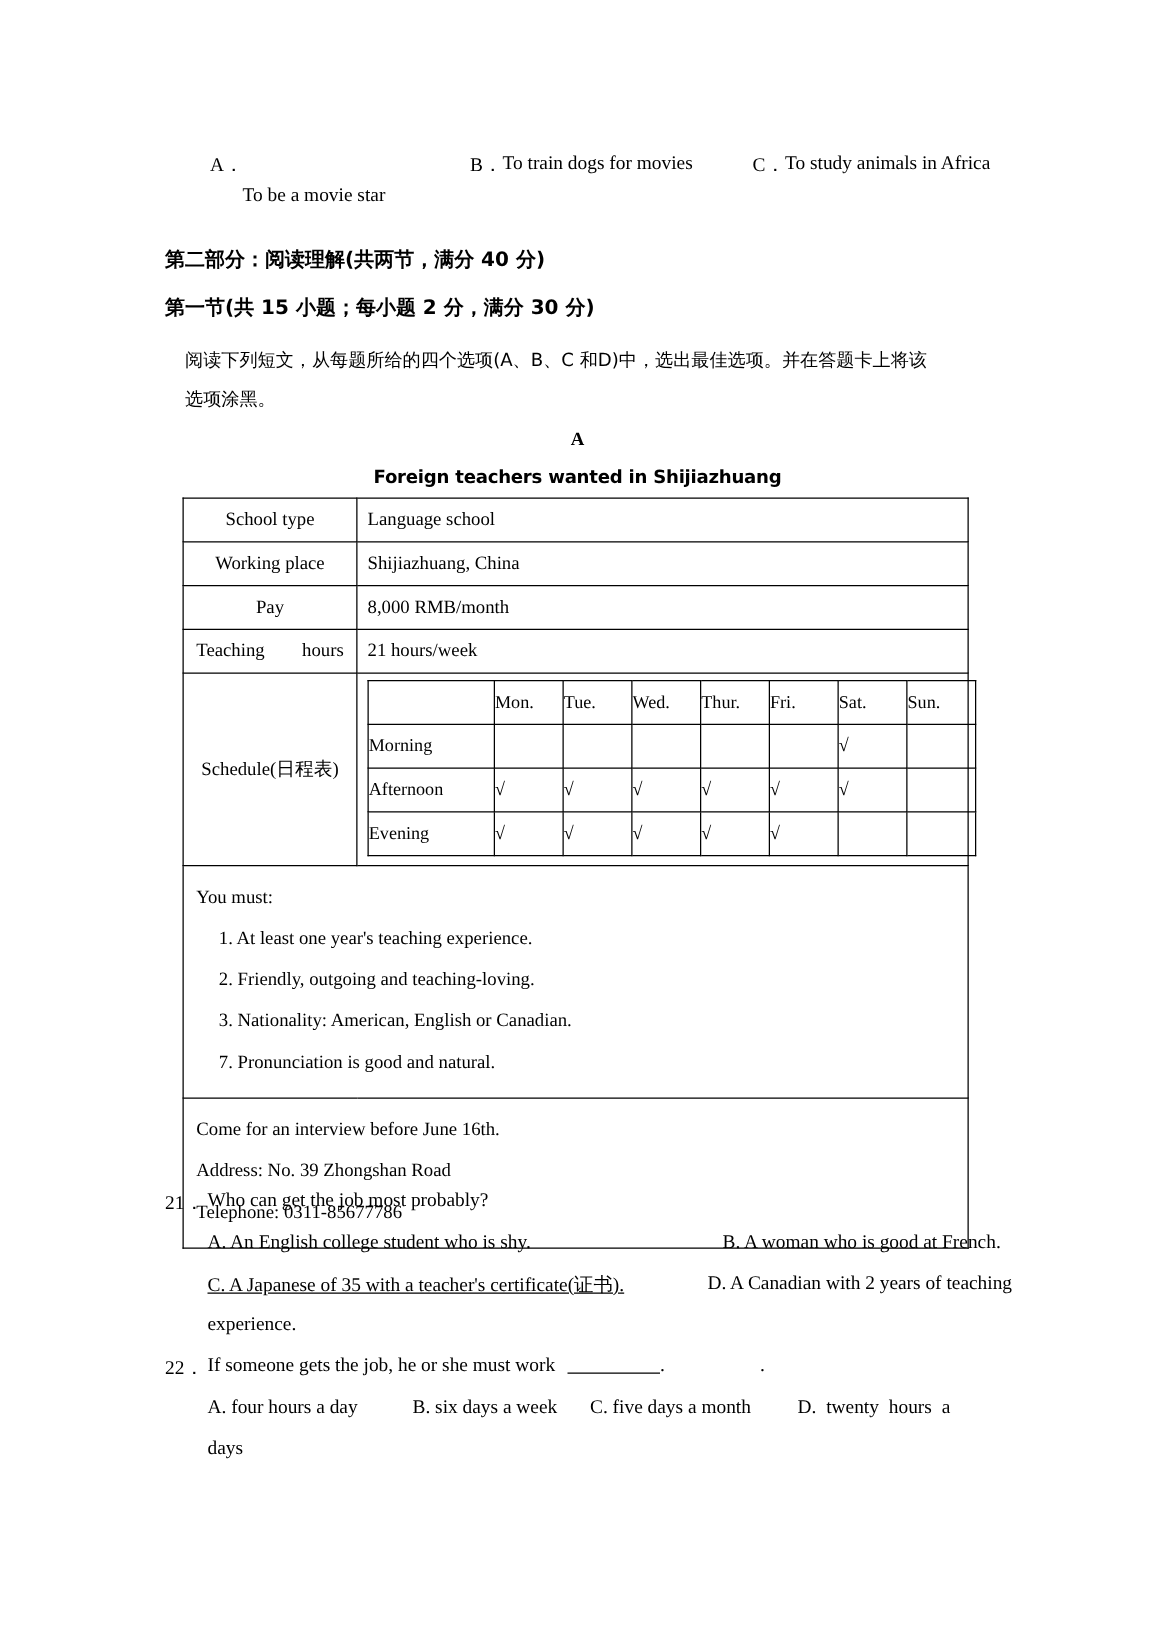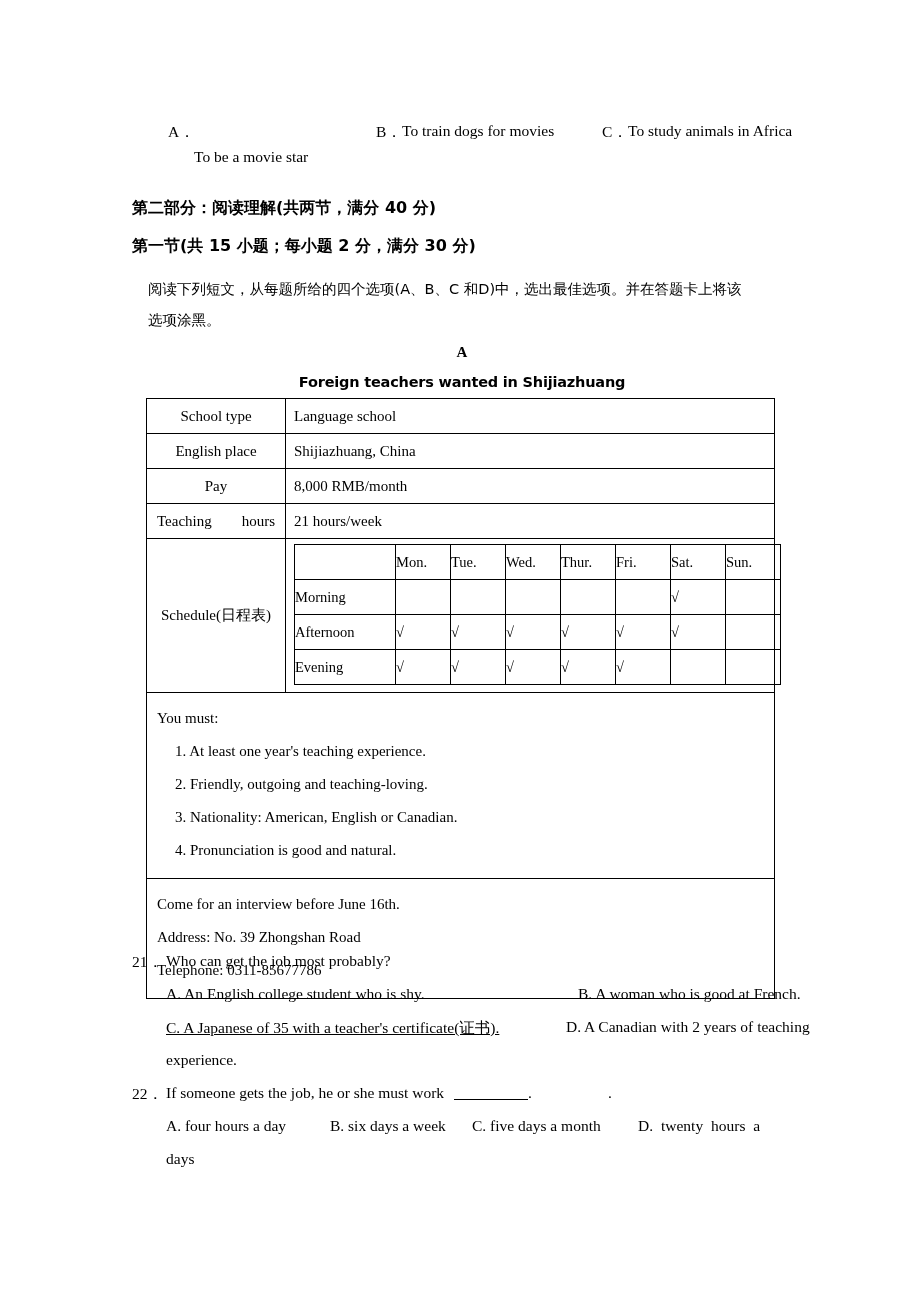--- a/index.html
+++ b/index.html
@@ -219,21 +219,21 @@
       <colgroup>
           <col class="col-label">
           <col>
         </colgroup>
       <tbody>
         <tr>
           <td class="label-cell">School type</td>
           <td class="value-cell">Language school</td>
         </tr>
         <tr>
-          <td class="label-cell">English place</td>
+          <td class="label-cell">Working place</td>
           <td class="value-cell">Shijiazhuang, China</td>
         </tr>
         <tr>
           <td class="label-cell">Pay</td>
           <td class="value-cell">8,000 RMB/month</td>
         </tr>
         <tr>
           <td class="label-cell"><span class="teach-label">Teaching hours</span></td>
           <td class="value-cell">21 hours/week</td>
         </tr>
@@ -287,21 +287,21 @@
             </table>
           </td>
         </tr>
 
         <tr>
           <td class="req-cell" colspan="2">
             <span class="req-head">You must:</span>
             <span class="req-item">1. At least one year's teaching experience.</span>
             <span class="req-item">2. Friendly, outgoing and teaching-loving.</span>
             <span class="req-item">3. Nationality: American, English or Canadian.</span>
-            <span class="req-item">4. Pronunciation is good and natural.</span>
+            <span class="req-item">7. Pronunciation is good and natural.</span>
           </td>
         </tr>
 
         <tr>
           <td class="contact-cell" colspan="2">
             <span class="contact-line">Come for an interview before June 16th.</span>
             <span class="contact-line">Address: No. 39 Zhongshan Road</span>
             <span class="contact-line">Telephone: 0311-85677786</span>
           </td>
         </tr>

